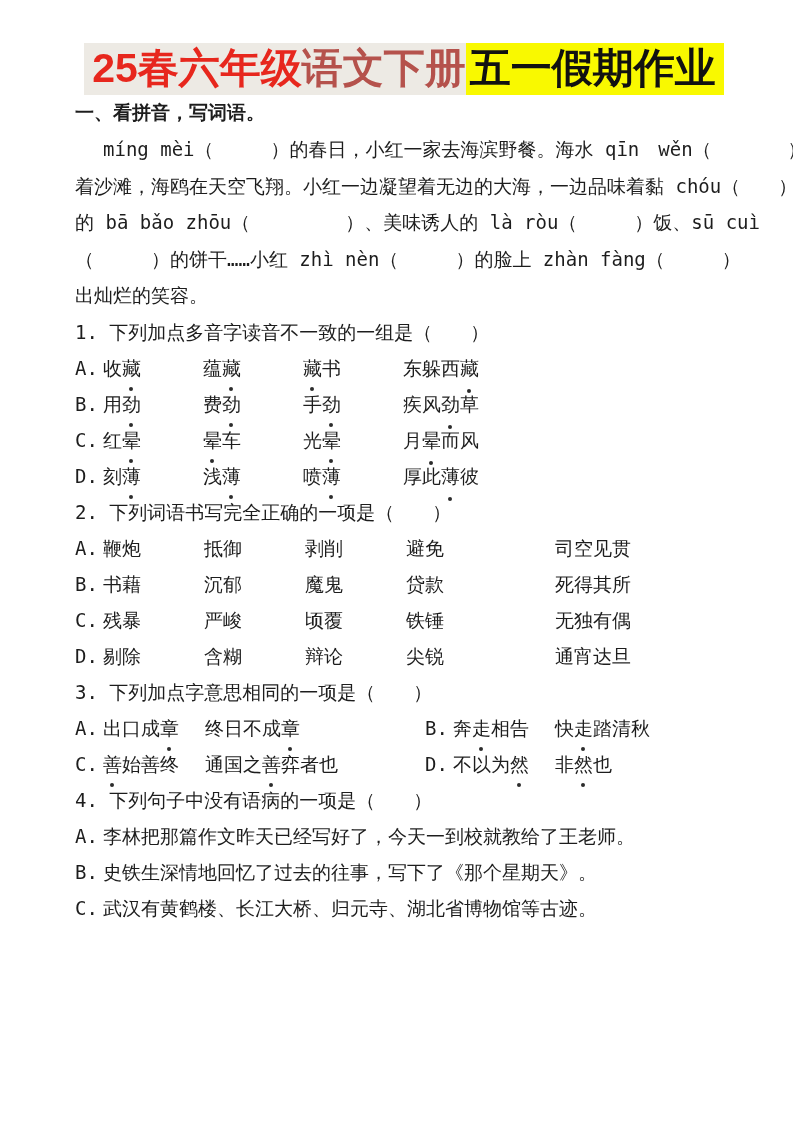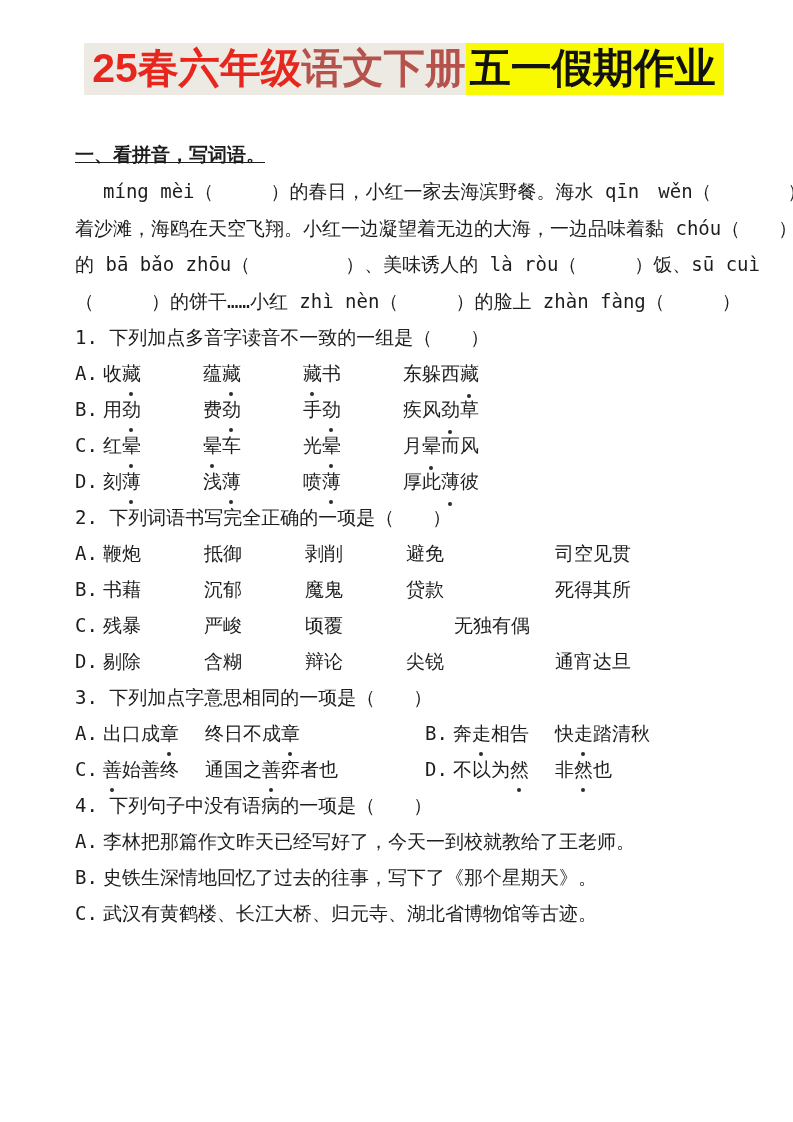--- a/index.html
+++ b/index.html
@@ -15,32 +15,30 @@
     font-size: 19px;
     color: #1d1d1d;
     overflow: hidden;
   }
   .title {
     text-align: center;
     font-family: "Liberation Sans", sans-serif;
     font-weight: bold;
     font-size: 41px;
     line-height: 52px;
-    margin-bottom: 42px;
     white-space: nowrap;
   }
   .title .t1 { color: #e7271d; background: #edeae4; padding: 2px 0 4px 8px; }
   .title .t2 { color: #b5524c; background: #edeae4; padding: 2px 0 4px 0; }
   .title .t3 { color: #111111; background: #f9f900; padding: 2px 8px 4px 4px; }
 
   .heading {
     font-weight: bold;
     height: 37px;
     line-height: 37px;
-    text-decoration: underline;
   }
   .pline {
     height: 36.5px;
     line-height: 36.5px;
     white-space: pre;
   }
   .pline.indent { padding-left: 28px; }
 
   .stem {
     height: 36px;
@@ -95,20 +93,21 @@
 
   <div class="title"><span class="t1">25春六年级</span><span class="t2">语文下册</span><span class="t3">五一假期作业</span></div>
 
   <div class="section">
     <div class="heading">一、看拼音，写词语。</div>
     <div id="pinyin-lines">
         <div class="pline indent">míng mèi（　　　）的春日，小红一家去海滨野餐。海水 qīn　wěn（　　　　）</div>
         <div class="pline">着沙滩，海鸥在天空飞翔。小红一边凝望着无边的大海，一边品味着黏 chóu（　　）</div>
         <div class="pline">的 bā bǎo zhōu（　　　　　）、美味诱人的 là ròu（　　　）饭、sū cuì</div>
         <div class="pline">（　　　）的饼干……小红 zhì nèn（　　　）的脸上 zhàn fàng（　　　）</div>
+        <div class="pline">出灿烂的笑容。</div>
       </div>
   </div>
 
   <div class="section">
     <div id="questions">
         <div class="question">
           <div class="stem">1. 下列加点多音字读音不一致的一组是（　　）</div>
           <div class="opt-row grid4">
             <span class="opt-label">A.</span>
             <span class="cell"><span class="word"><span class="ch">收</span><span class="ch dot-char">藏</span></span></span>
@@ -154,20 +153,21 @@
             <span class="cell"><span class="word"><span class="ch">沉</span><span class="ch">郁</span></span></span>
             <span class="cell"><span class="word"><span class="ch">魔</span><span class="ch">鬼</span></span></span>
             <span class="cell"><span class="word"><span class="ch">贷</span><span class="ch">款</span></span></span>
             <span class="cell"><span class="word"><span class="ch">死</span><span class="ch">得</span><span class="ch">其</span><span class="ch">所</span></span></span>
           </div>
           <div class="opt-row grid5">
             <span class="opt-label">C.</span>
             <span class="cell"><span class="word"><span class="ch">残</span><span class="ch">暴</span></span></span>
             <span class="cell"><span class="word"><span class="ch">严</span><span class="ch">峻</span></span></span>
             <span class="cell"><span class="word"><span class="ch">顷</span><span class="ch">覆</span></span></span>
+            <span class="cell"><span class="word"><span class="ch">铁</span><span class="ch">锤</span></span></span>
             <span class="cell"><span class="word"><span class="ch">无</span><span class="ch">独</span><span class="ch">有</span><span class="ch">偶</span></span></span>
           </div>
           <div class="opt-row grid5">
             <span class="opt-label">D.</span>
             <span class="cell"><span class="word"><span class="ch">剔</span><span class="ch">除</span></span></span>
             <span class="cell"><span class="word"><span class="ch">含</span><span class="ch">糊</span></span></span>
             <span class="cell"><span class="word"><span class="ch">辩</span><span class="ch">论</span></span></span>
             <span class="cell"><span class="word"><span class="ch">尖</span><span class="ch">锐</span></span></span>
             <span class="cell"><span class="word"><span class="ch">通</span><span class="ch">宵</span><span class="ch">达</span><span class="ch">旦</span></span></span>
           </div>

